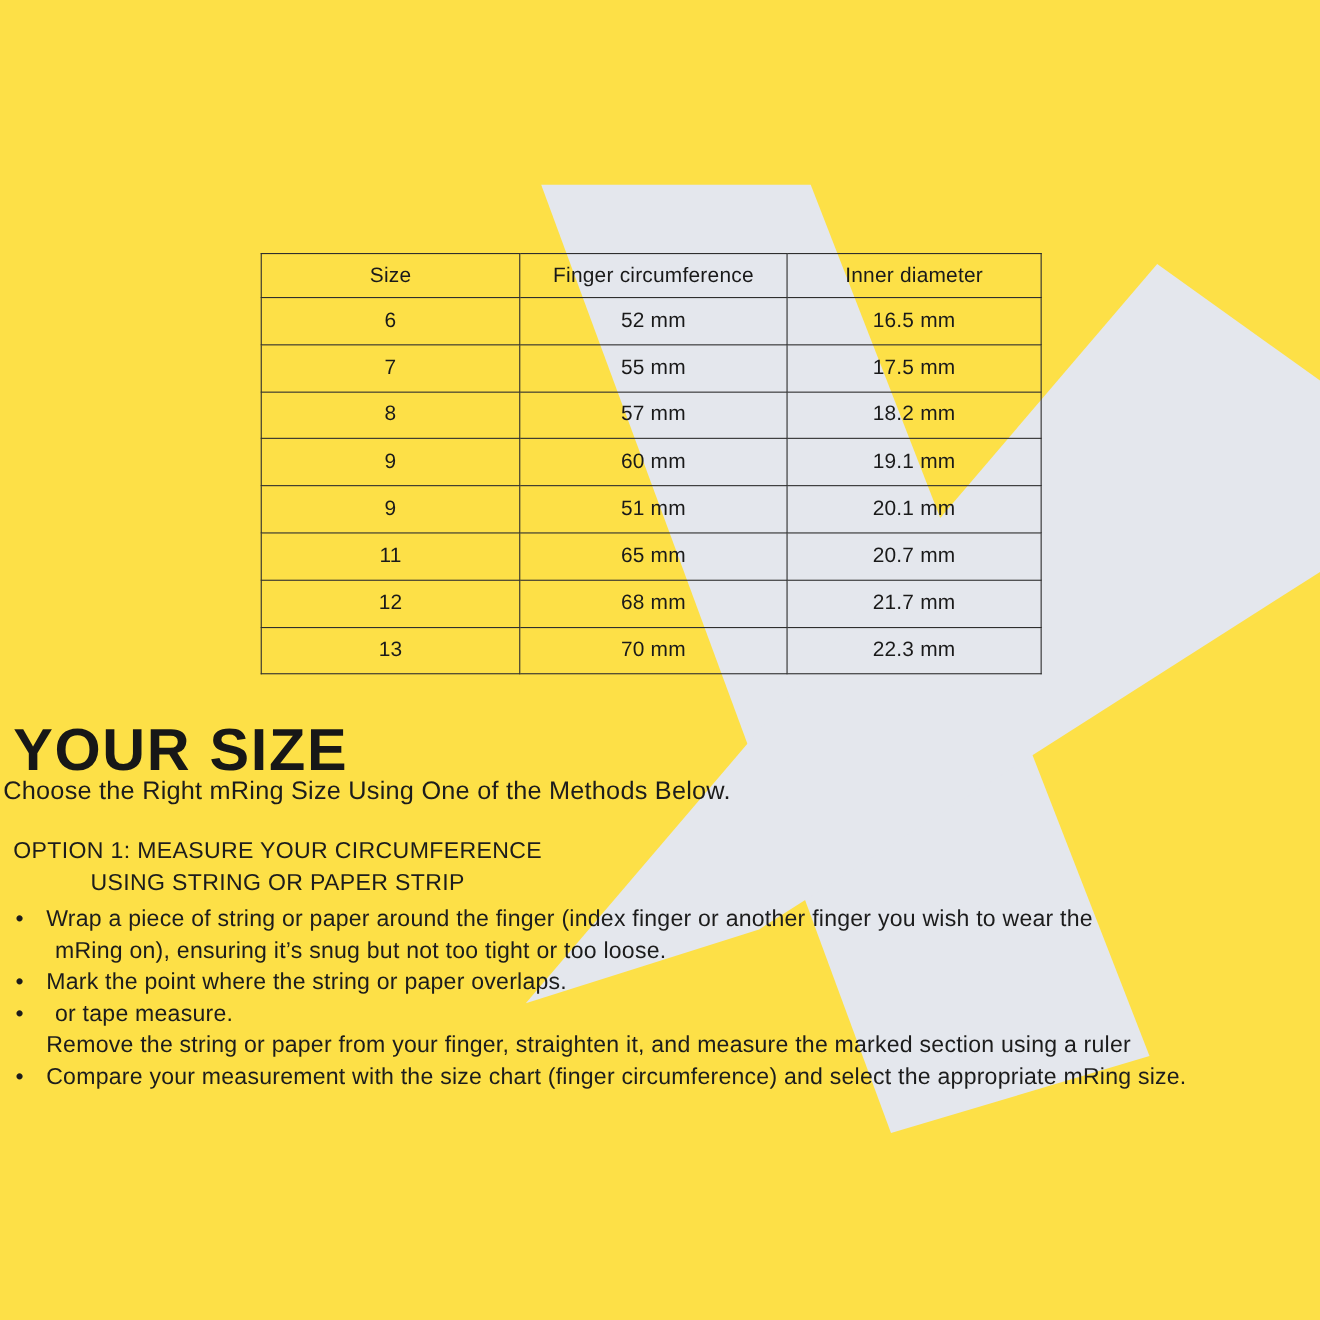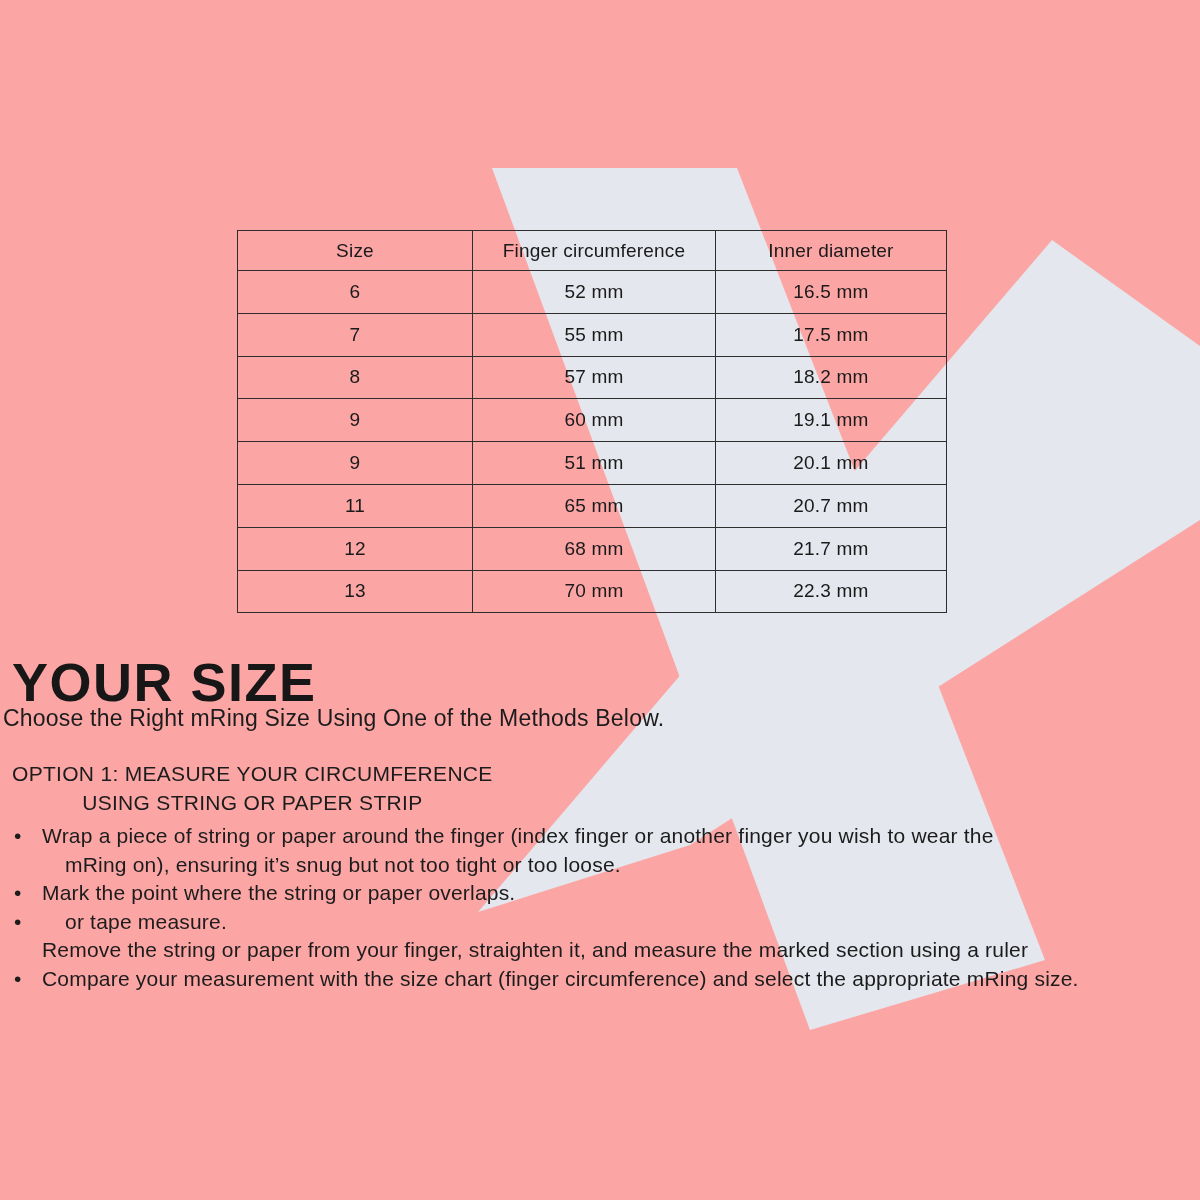--- a/index.html
+++ b/index.html
@@ -1,21 +1,21 @@
 <!DOCTYPE html>
 <html><head>
 <meta charset="utf-8">
 <style>
   * { margin: 0; padding: 0; box-sizing: border-box; }
   html, body { background: #ffffff; }
   .canvas {
     position: relative;
     width: 1200px;
     height: 1200px;
-    background: #fca5a5;
+    background: #fde047;
     overflow: hidden;
     font-family: "Liberation Sans", sans-serif;
     color: #1c1c1c;
   }
   .watermark-svg {
     position: absolute;
     left: 0; top: 0;
     width: 1200px; height: 1200px;
   }
   
@@ -78,21 +78,21 @@
     letter-spacing: 0.2px;
     color: #1c1c1c;
   }
   .bullet-item { position: relative; padding-left: 30px; }
   .bullet-glyph {
     position: absolute;
     left: 2px; top: 0;
     font-size: 21px;
   }
   .b-line { display: block; }
-  .b-line.cont { margin-left: 23px; }
+  .b-line.cont { margin-left: 8px; }
 </style>
 </head>
 <body>
 
 <div class="canvas">
 
   <svg class="watermark-svg" viewBox="0 0 1200 1200" xmlns="http://www.w3.org/2000/svg" aria-hidden="true">
     <polygon points="492,168 737,168 1045,960 810,1030" fill="#e4e7ed"></polygon>
     <polygon points="1052,240 1200,346 1200,520 690,845 478,912" fill="#e4e7ed"></polygon>
   </svg>

